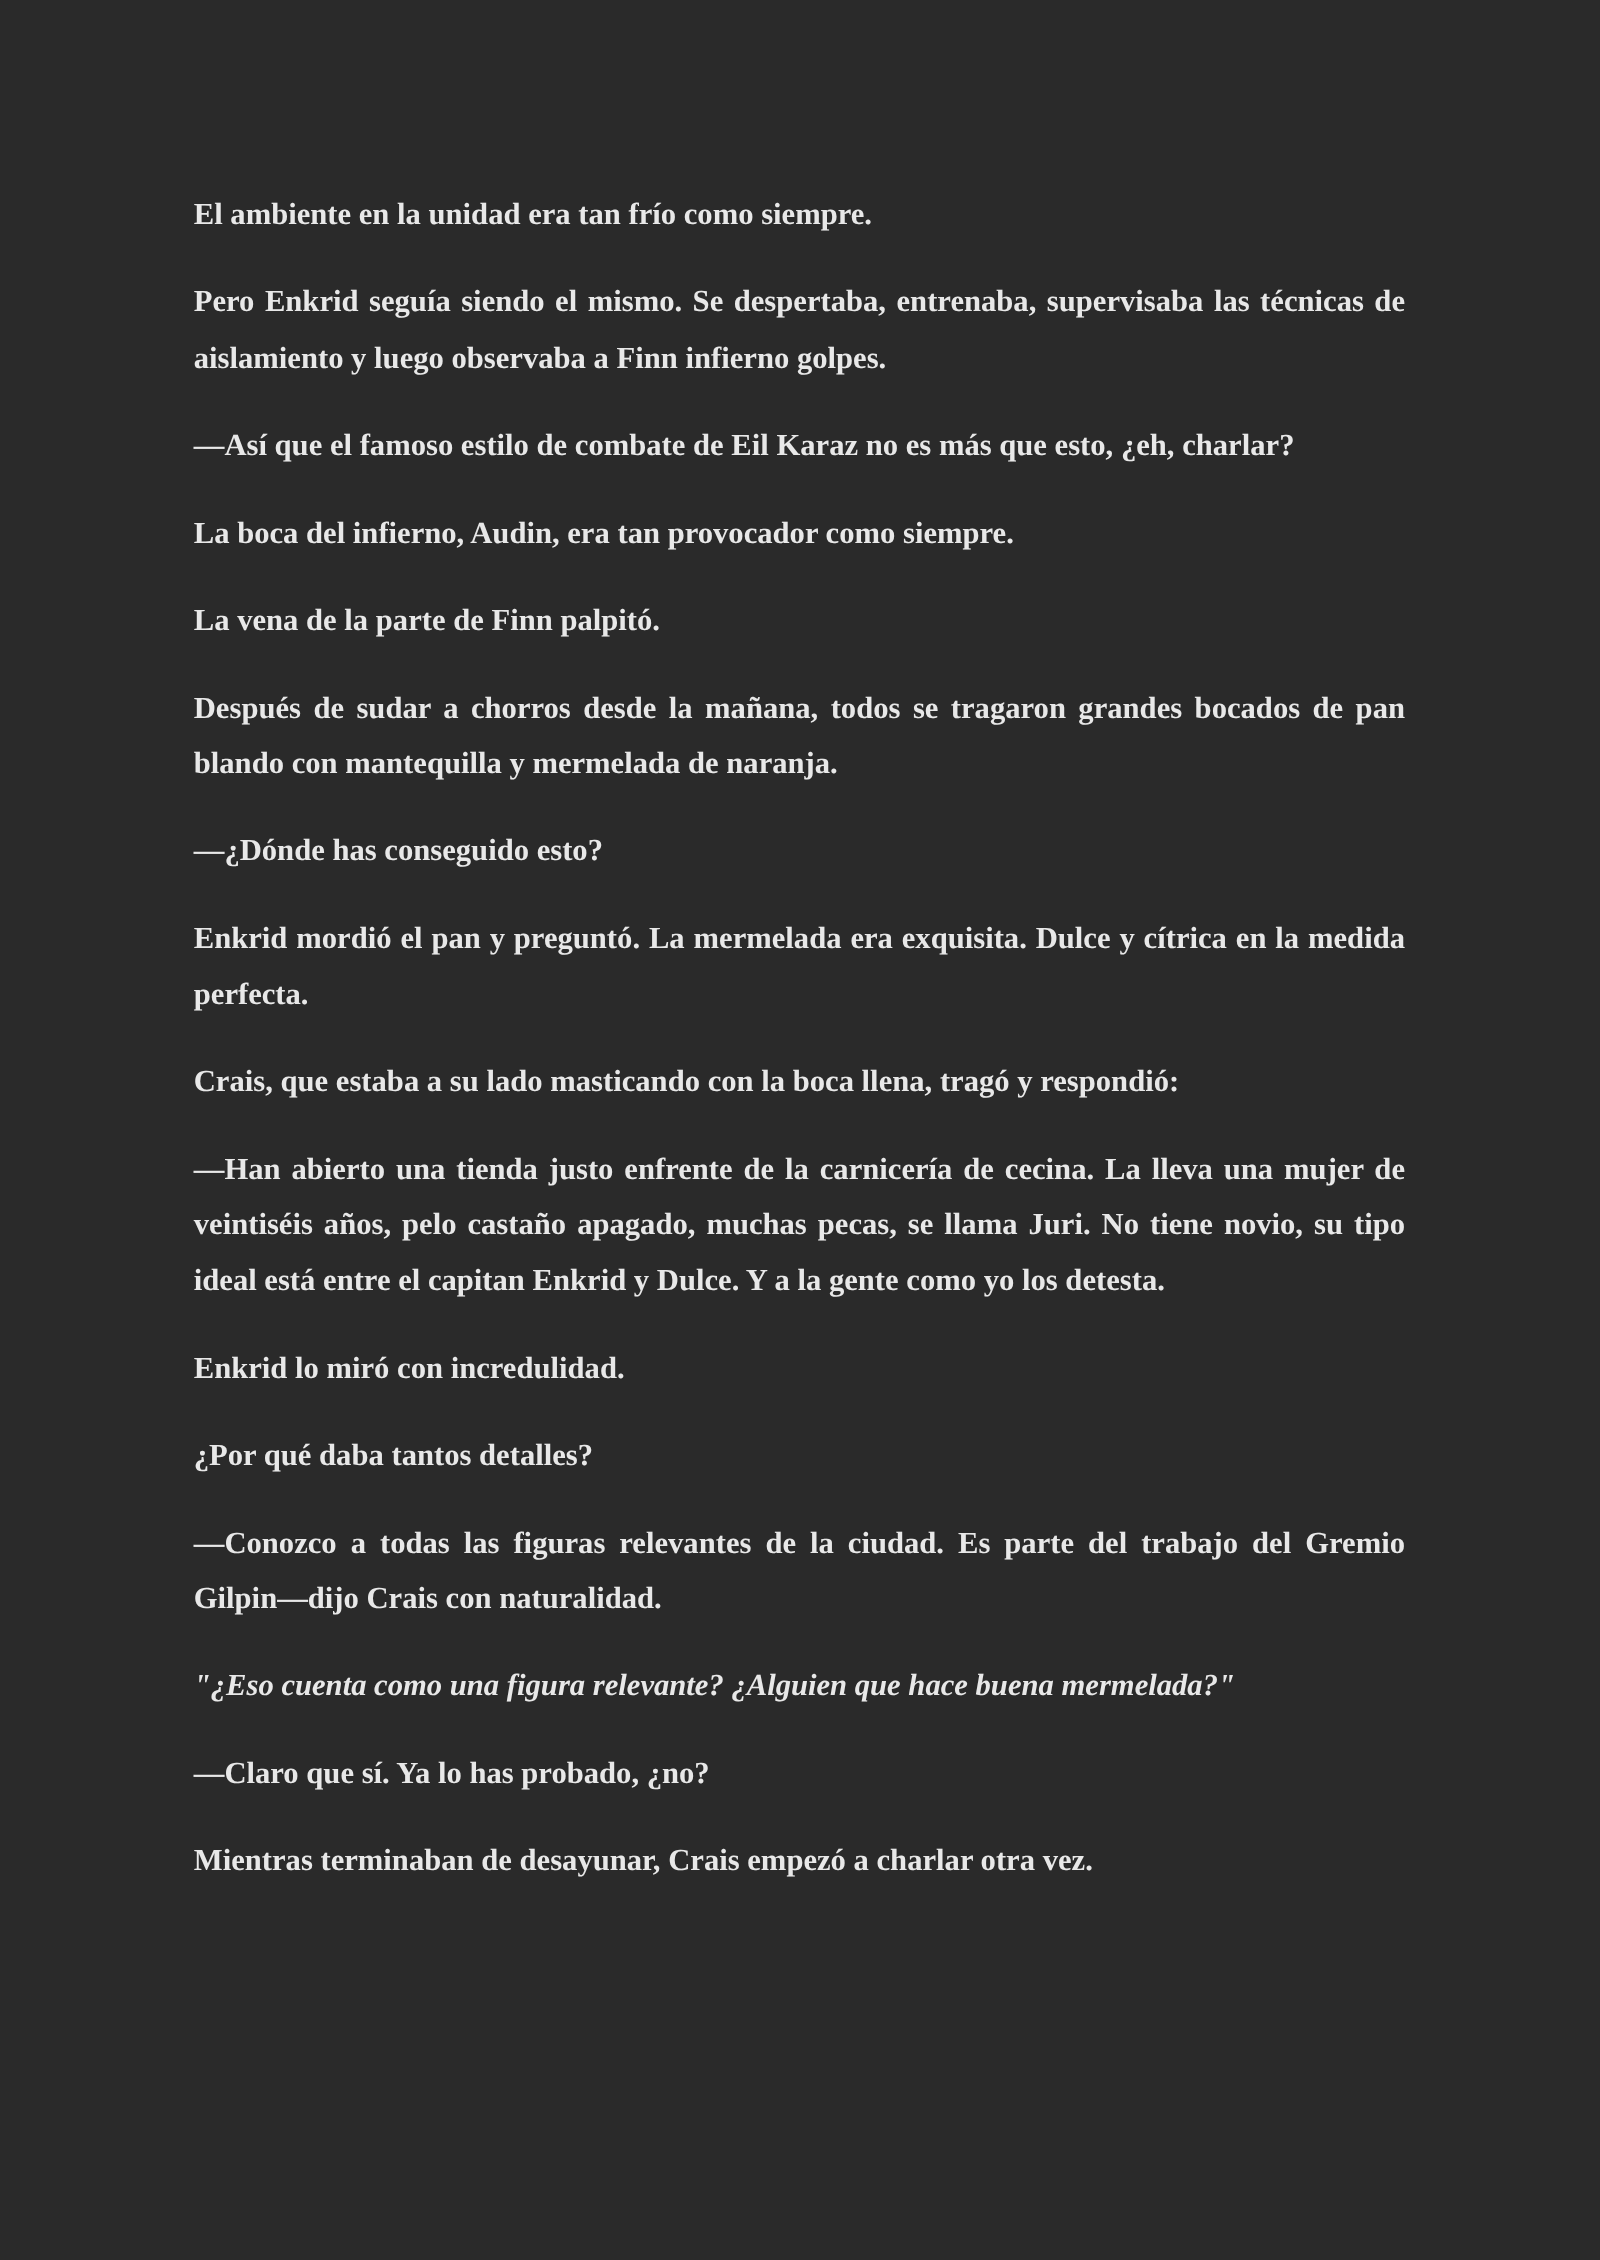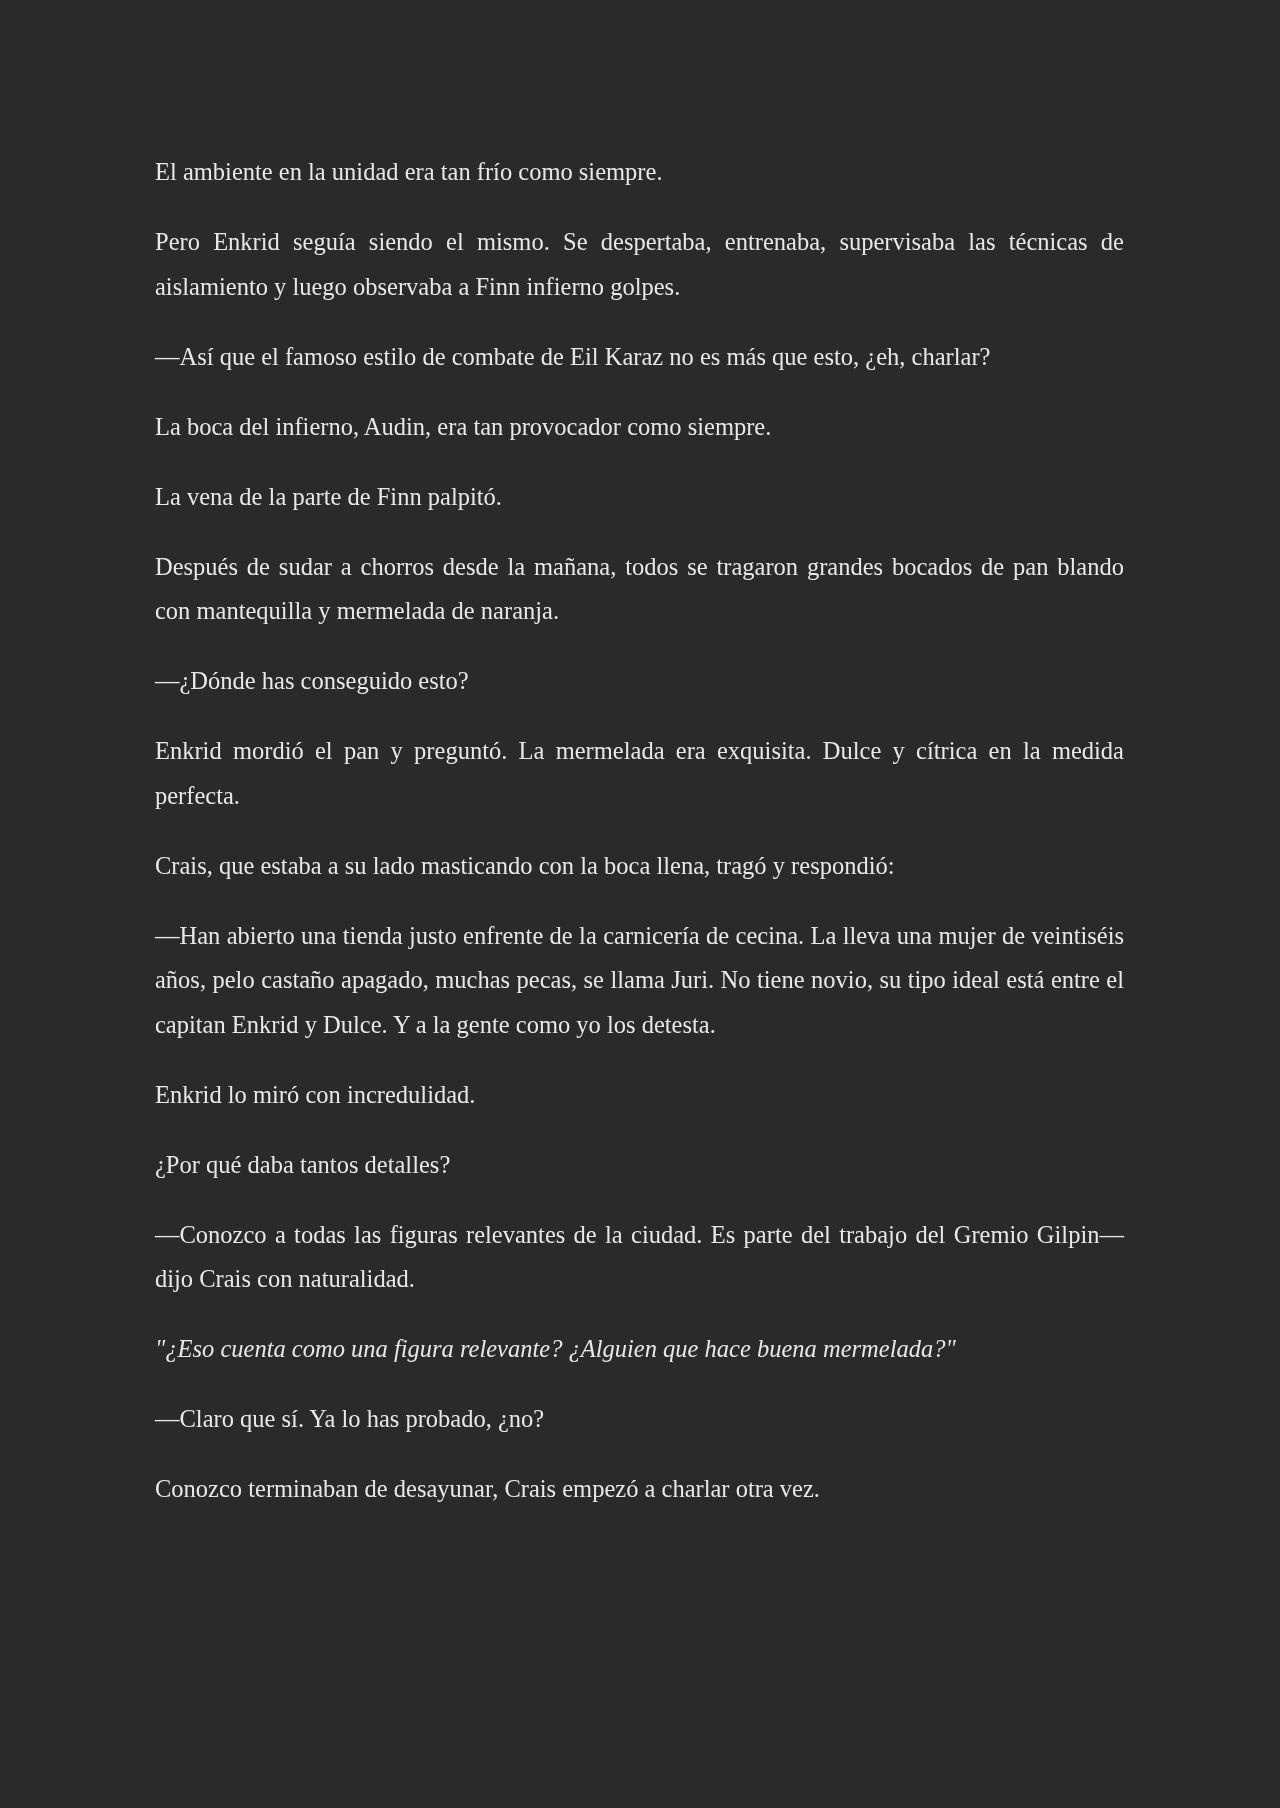--- a/index.html
+++ b/index.html
@@ -18,20 +18,21 @@
       top: 150px;
       width: 969px;
       color: #e8e8e8;
       font-family: "Liberation Serif", "DejaVu Serif", serif;
       font-size: 24.5px;
       line-height: 44.5px;
       text-align: justify;
     }
     .reader p {
       margin: 0 0 25.5px 0;
+      font-weight: bold;
     }
     .reader p.italic {
       font-style: italic;
     }
   </style>
 </head>
 <body>
 
 <div class="reader">
   <p>El ambiente en la unidad era tan frío como siempre.</p>
@@ -42,14 +43,14 @@
   <p>Después de sudar a chorros desde la mañana, todos se tragaron grandes bocados de pan blando con mantequilla y mermelada de naranja.</p>
   <p>—¿Dónde has conseguido esto?</p>
   <p>Enkrid mordió el pan y preguntó. La mermelada era exquisita. Dulce y cítrica en la medida perfecta.</p>
   <p>Crais, que estaba a su lado masticando con la boca llena, tragó y respondió:</p>
   <p>—Han abierto una tienda justo enfrente de la carnicería de cecina. La lleva una mujer de veintiséis años, pelo castaño apagado, muchas pecas, se llama Juri. No tiene novio, su tipo ideal está entre el capitan Enkrid y Dulce. Y a la gente como yo los detesta.</p>
   <p>Enkrid lo miró con incredulidad.</p>
   <p>¿Por qué daba tantos detalles?</p>
   <p>—Conozco a todas las figuras relevantes de la ciudad. Es parte del trabajo del Gremio Gilpin—dijo Crais con naturalidad.</p>
   <p class="italic">"¿Eso cuenta como una figura relevante? ¿Alguien que hace buena mermelada?"</p>
   <p>—Claro que sí. Ya lo has probado, ¿no?</p>
-  <p>Conozco terminaban de desayunar, Crais empezó a charlar otra vez.</p>
+  <p>Mientras terminaban de desayunar, Crais empezó a charlar otra vez.</p>
 </div>
 
 </body></html>

